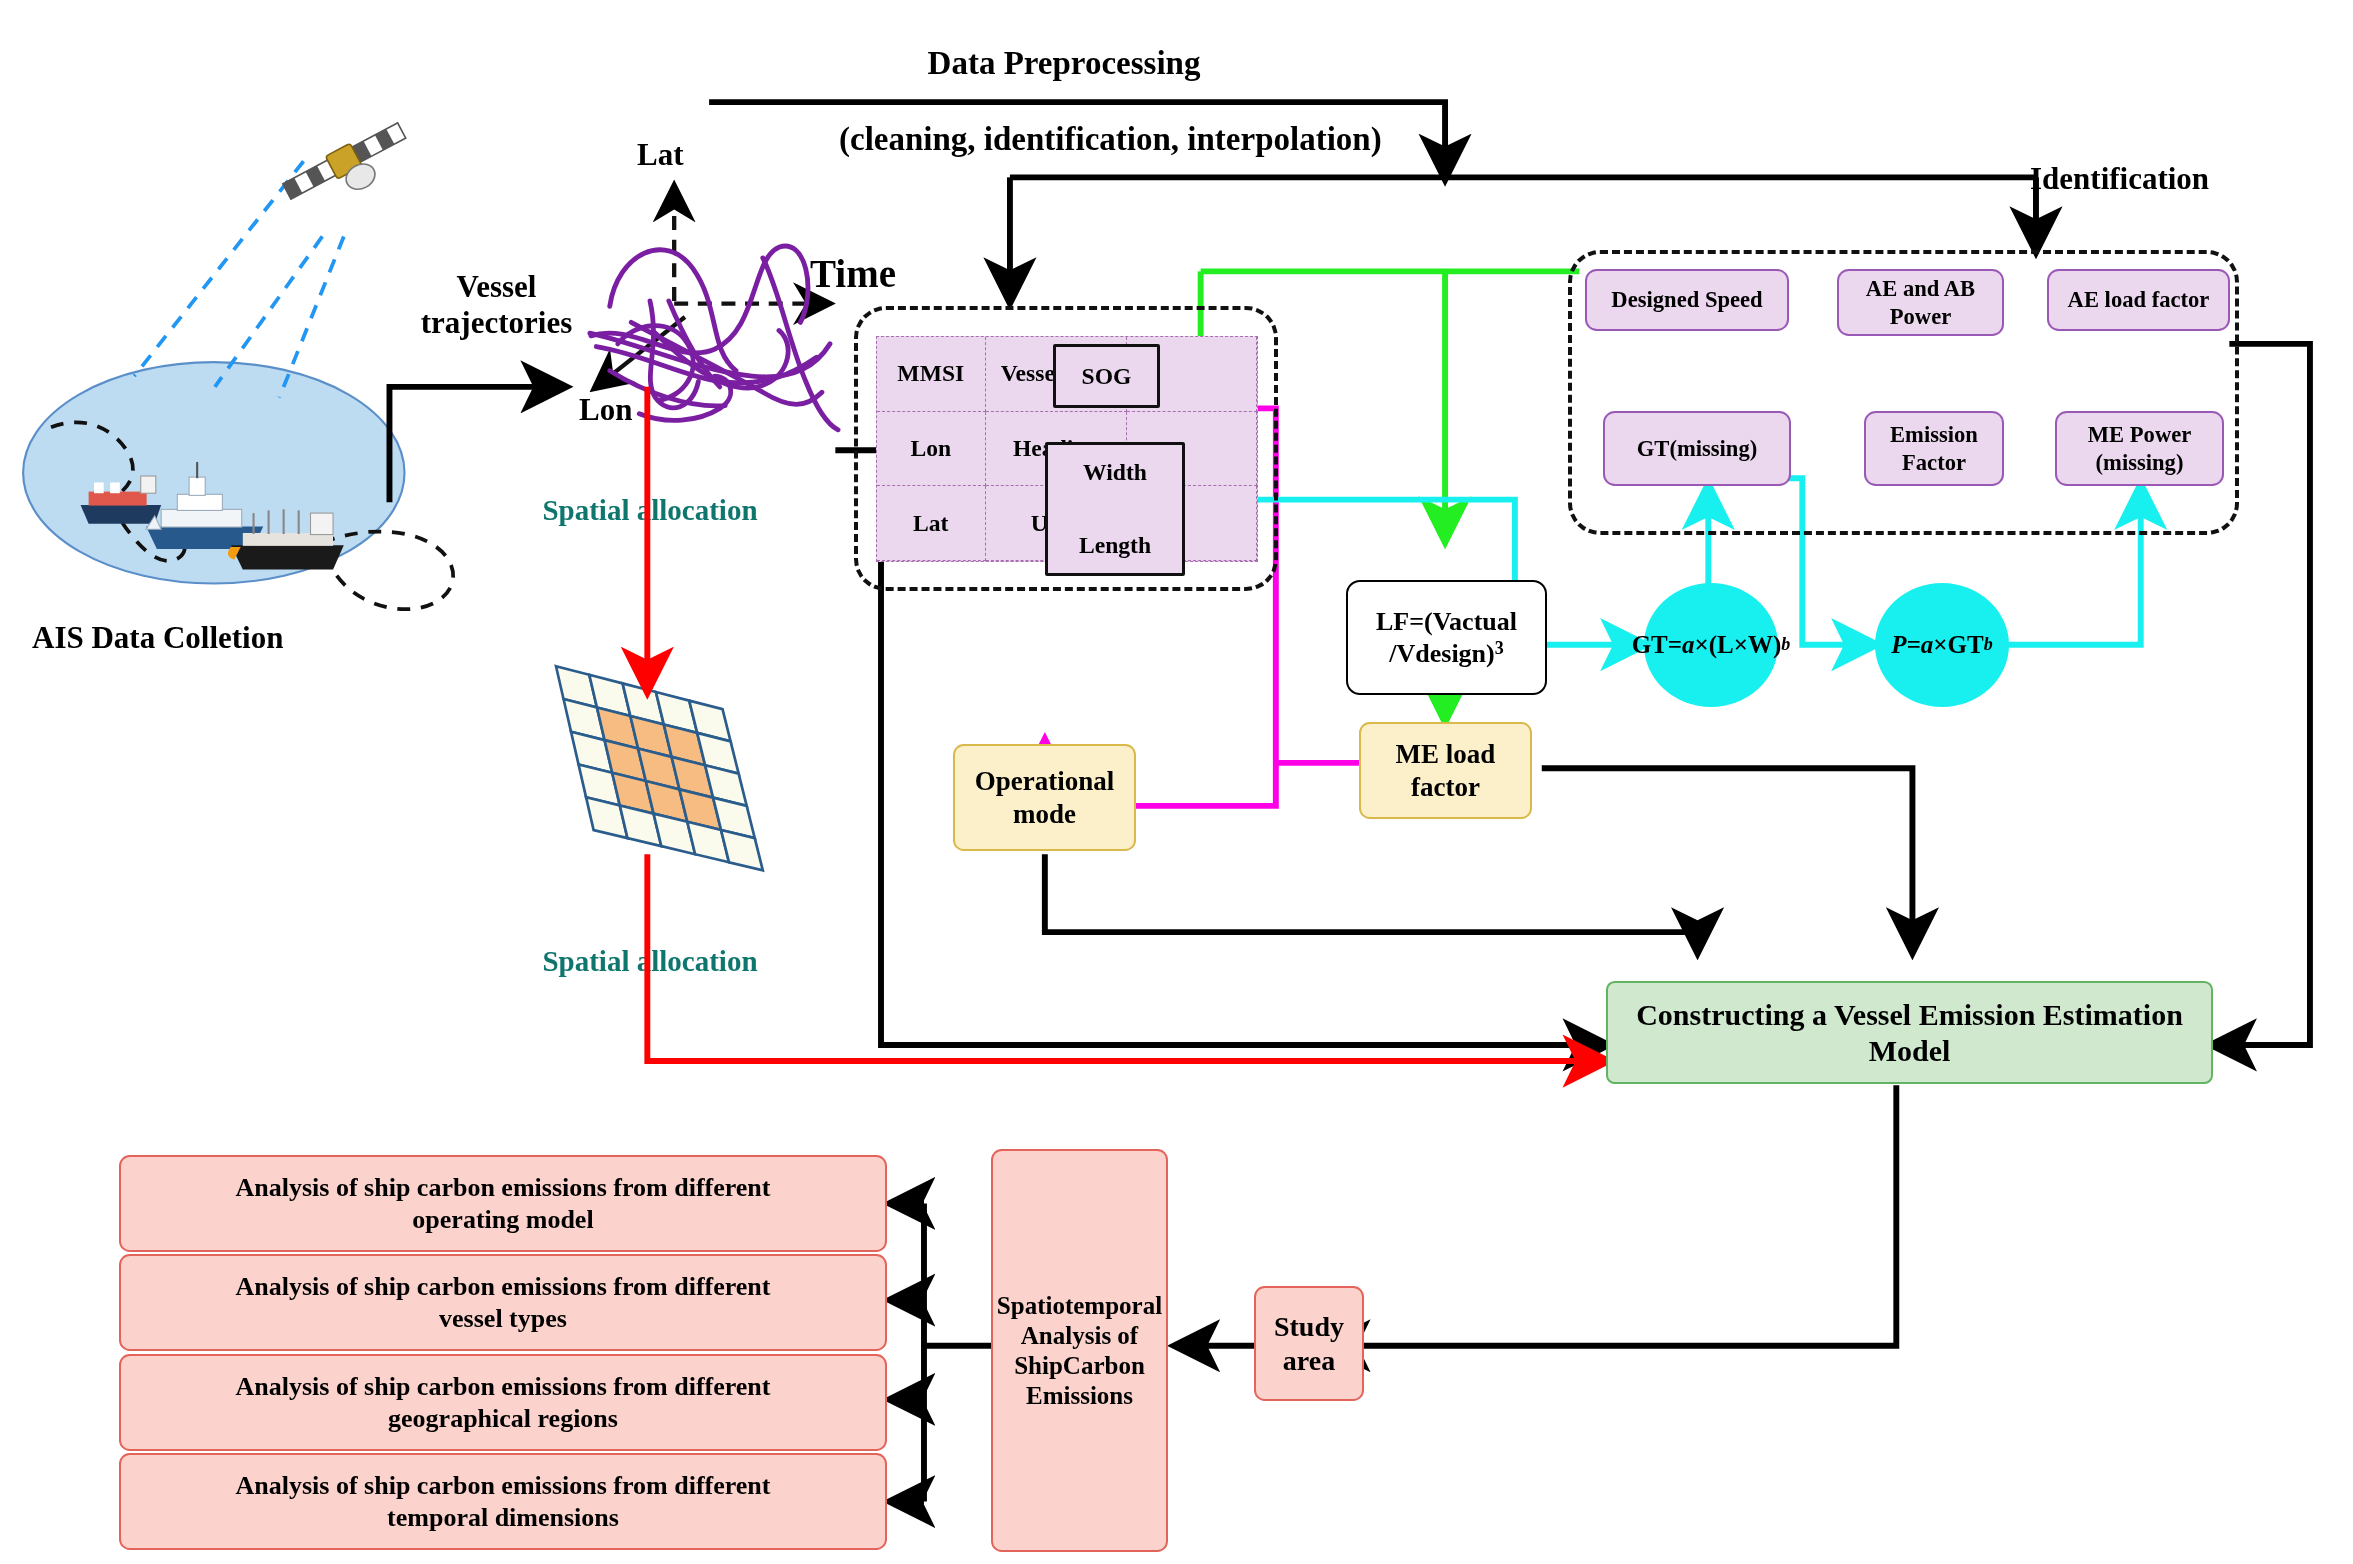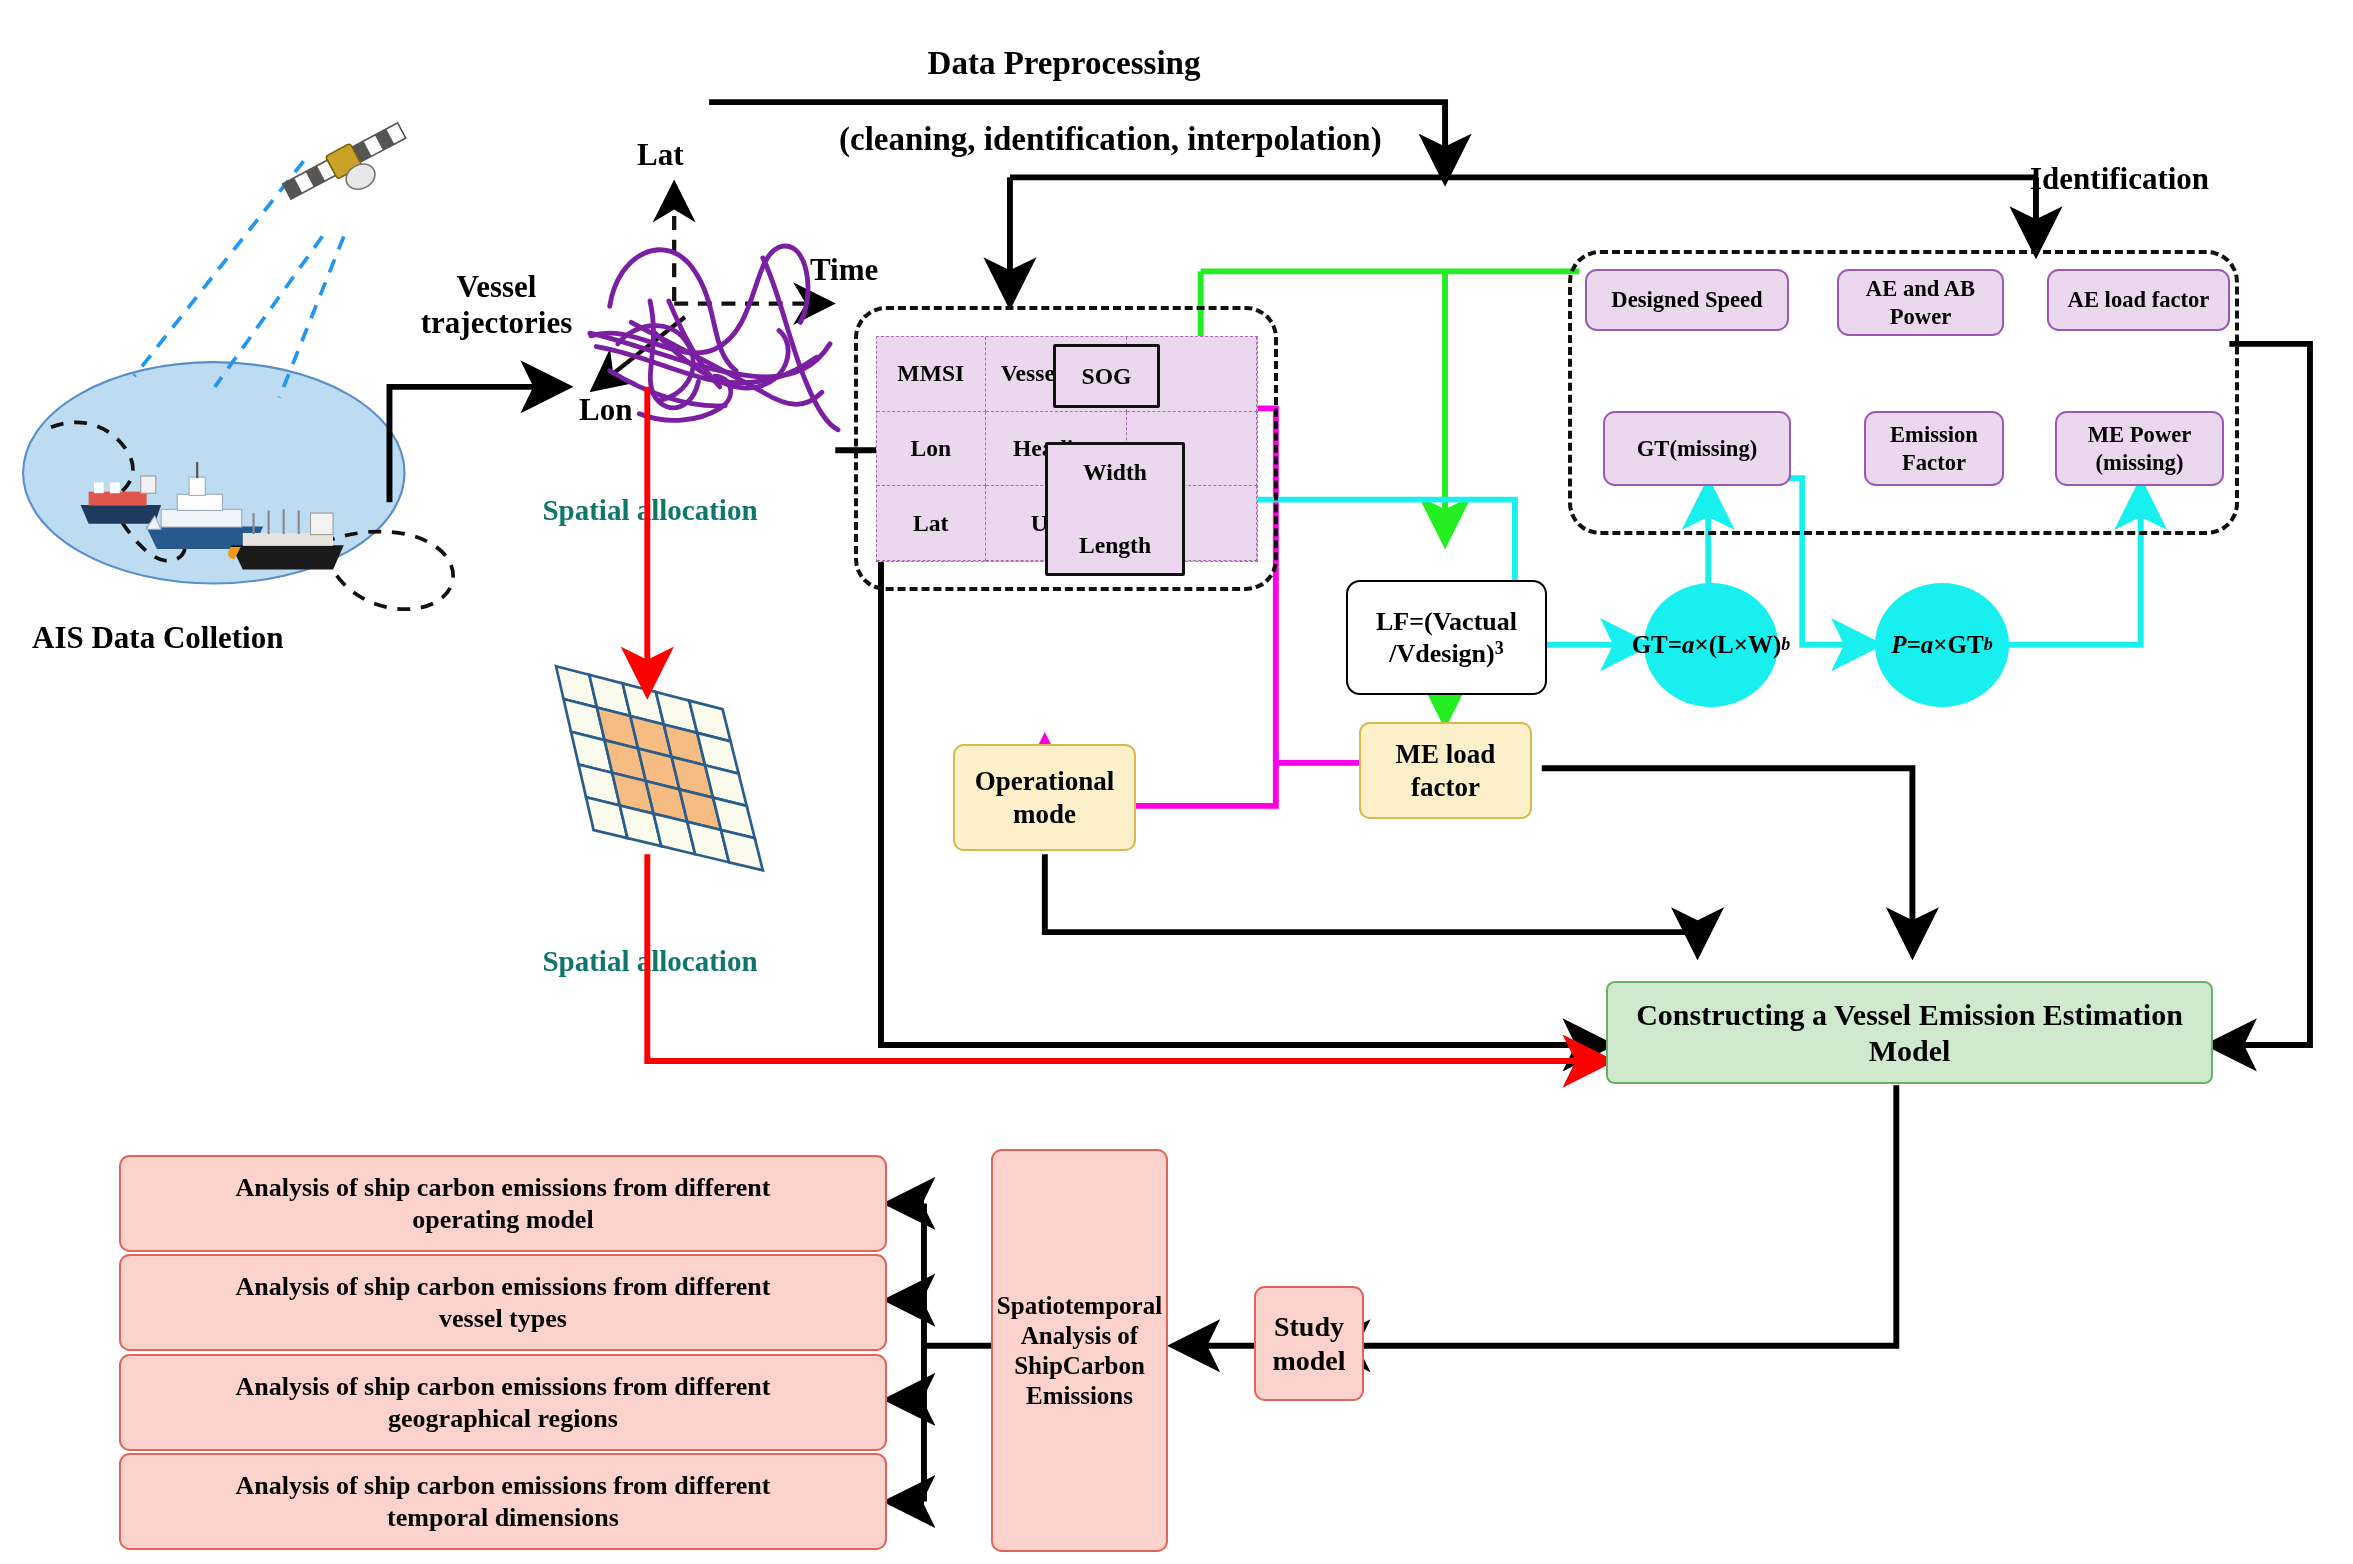--- a/index.html
+++ b/index.html
@@ -233,21 +233,21 @@
     <span>Data Preprocessing</span><br>
     <span>(cleaning, identification, interpolation)</span>
   </div>
 
   <div class="lbl" style="left:2030px;top:161px;font-size:31px;">Identification</div>
 
   <div class="lbl ctr" style="left:408px;top:269px;width:177px;font-size:31px;">Vessel<br>trajectories</div>
 
   <div class="lbl" style="left:637px;top:137px;font-size:31px;">Lat</div>
   <div class="lbl" style="left:579px;top:392px;font-size:31px;">Lon</div>
-  <div class="lbl" style="left:810px;top:252px;font-size:31px;">Time</div>
+  <div class="lbl" style="left:810px;top:252px;font-size:39px;">Time</div>
 
   <div class="lbl ctr red" style="left:537px;top:494px;width:226px;font-size:29px;">Spatial allocation</div>
   <div class="lbl ctr red" style="left:537px;top:945px;width:226px;font-size:29px;">Spatial allocation</div>
 
   <div class="lbl" style="left:32px;top:620px;font-size:31px;">AIS Data Colletion</div>
 
   <div class="dashbox" style="left:854px;top:306px;width:424px;height:285px;z-index:3;"></div>
 
   <div class="tbl" style="left:876px;top:336px;width:382px;height:226px;
        grid-template-columns:1fr 1.3fr 1.2fr;grid-template-rows:1fr 1fr 1fr;z-index:4;">
@@ -306,21 +306,21 @@
 
   <div class="node yellow layer" style="left:953px;top:744px;width:183px;height:107px;font-size:27px;white-space:pre-line;">Operational
 mode</div>
   <div class="node yellow layer" style="left:1359px;top:722px;width:173px;height:97px;font-size:27px;white-space:pre-line;">ME  load
 factor</div>
 
   <div class="node green layer" style="left:1606px;top:981px;width:607px;height:103px;font-size:30px;white-space:pre-line;">Constructing a Vessel Emission Estimation
 Model</div>
 
   <div class="node pink layer" style="left:1254px;top:1286px;width:110px;height:115px;font-size:28px;white-space:pre-line;">Study
-model</div>
+area</div>
 
   <div class="node pink layer" style="left:991px;top:1149px;width:177px;height:403px;font-size:25px;white-space:pre-line;">Spatiotemporal
 Analysis of
 ShipCarbon
 Emissions</div>
 
   <div class="node pink layer" style="left:119px;top:1155px;width:768px;height:97px;font-size:26px;white-space:pre-line;">Analysis of ship carbon emissions from different
 operating model</div>
   <div class="node pink layer" style="left:119px;top:1254px;width:768px;height:97px;font-size:26px;white-space:pre-line;">Analysis of ship carbon emissions from different
 vessel types</div>

